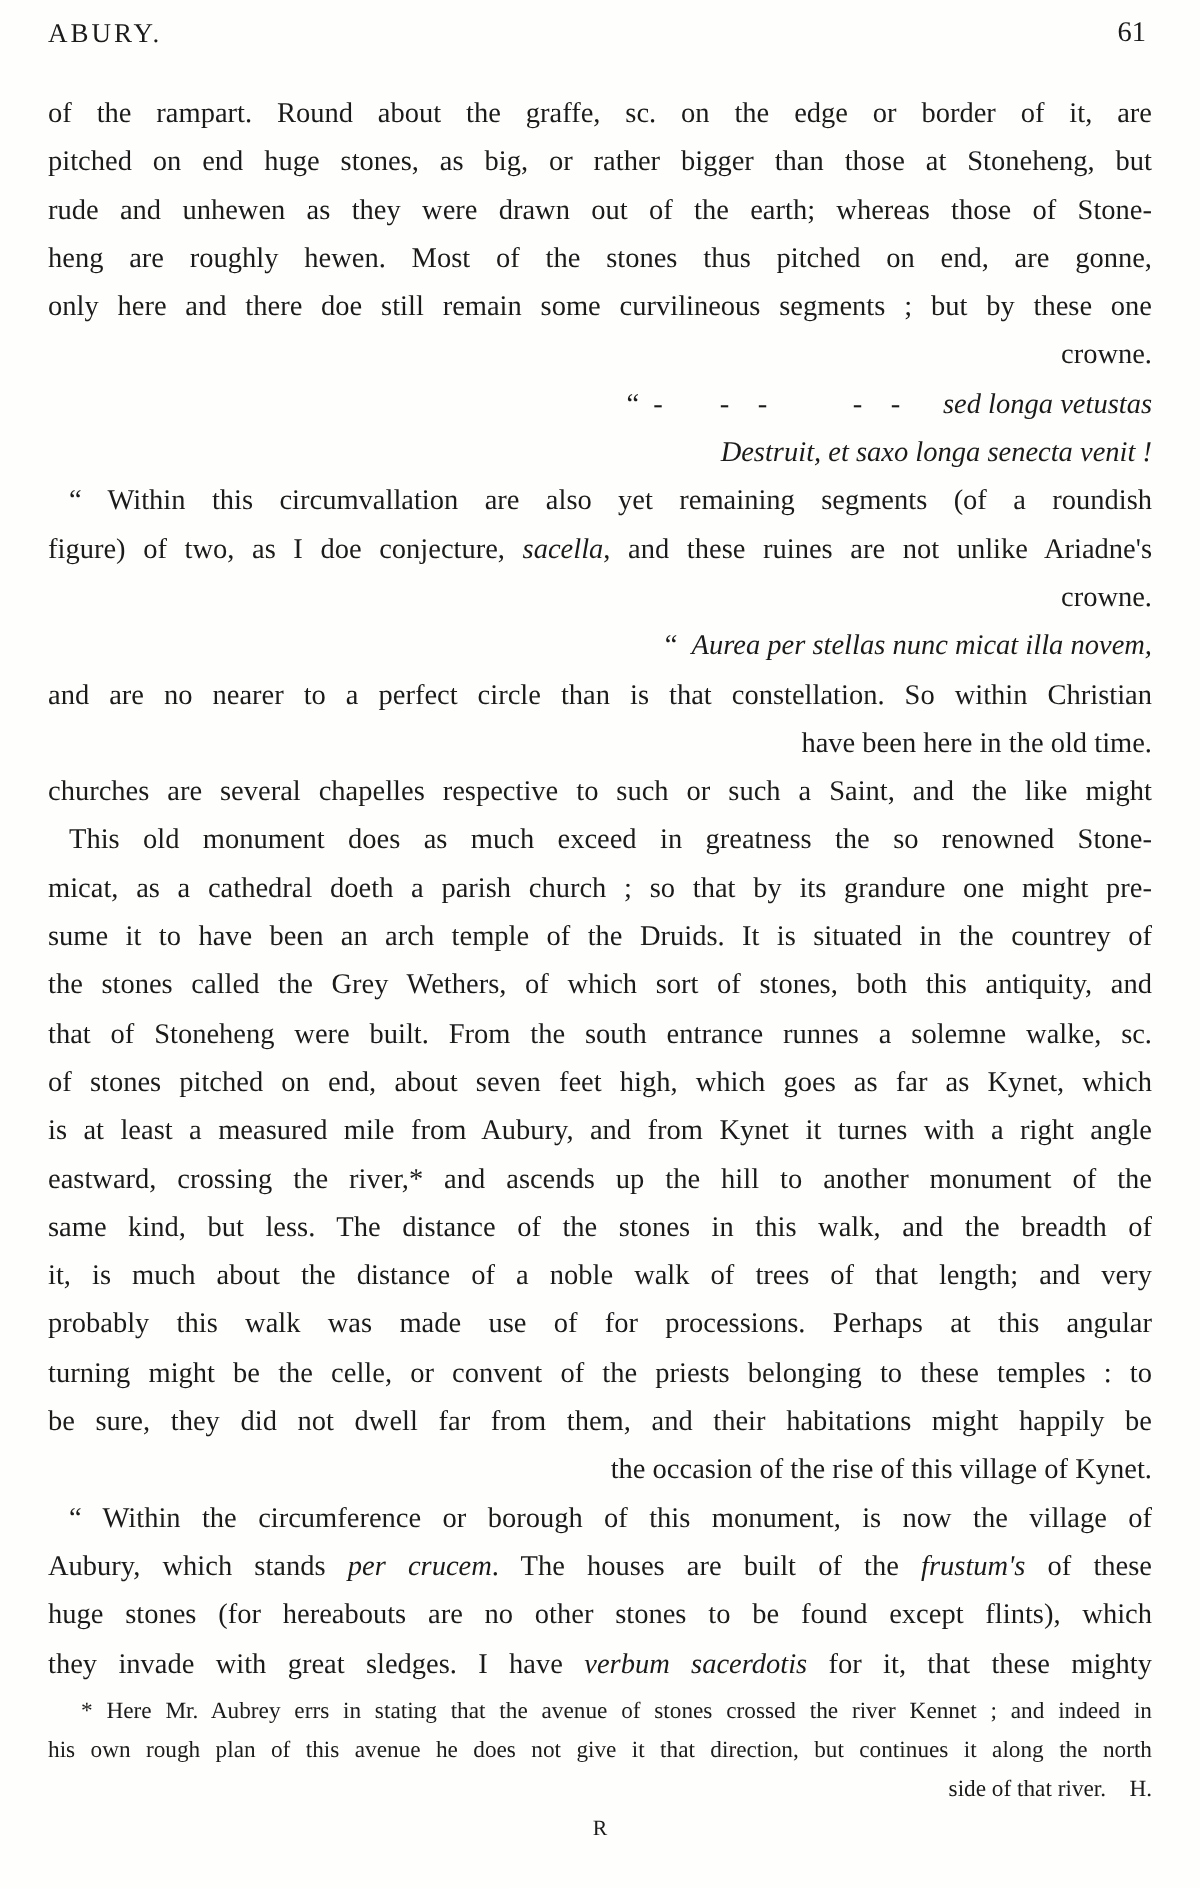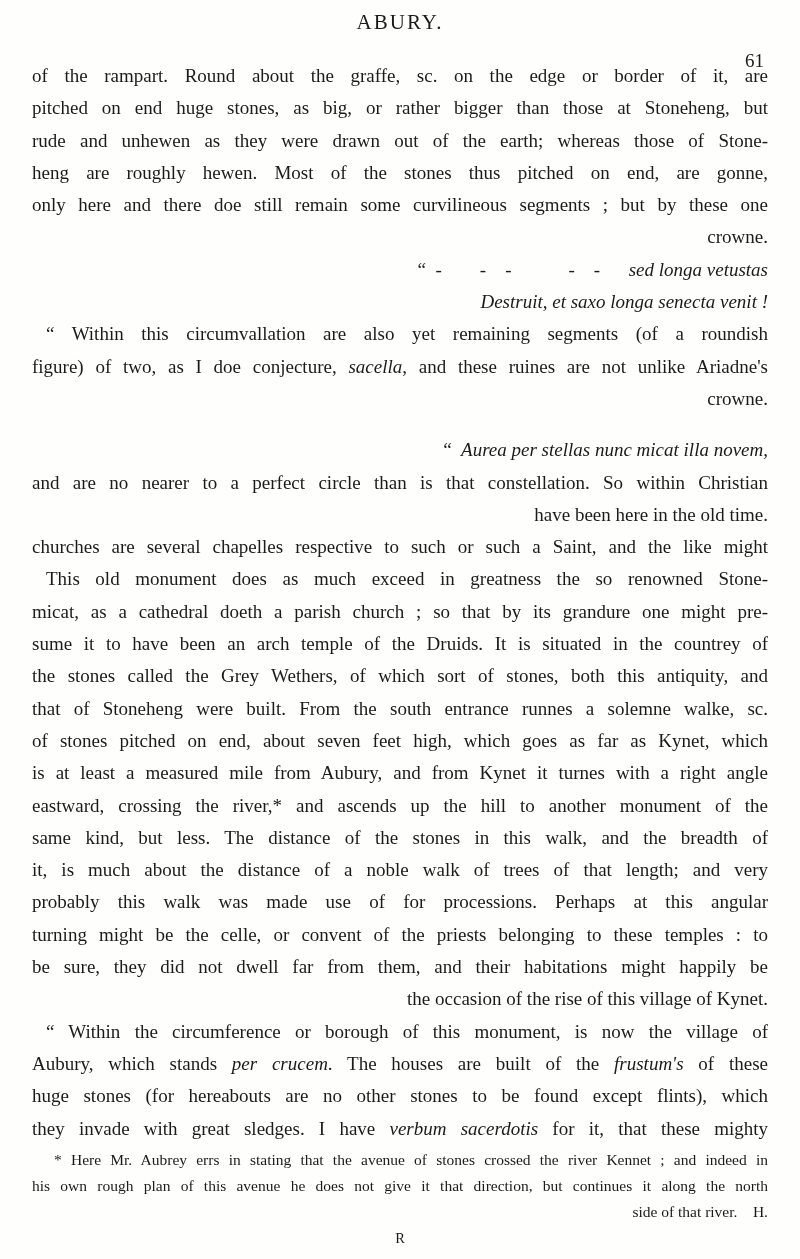--- a/index.html
+++ b/index.html
@@ -15,33 +15,31 @@
     box-sizing: border-box;
     padding: 0 32px;
     overflow: hidden;
   }
   .header {
     position: relative;
     margin-top: 10px;
     height: 24px;
   }
   .title {
-    text-align: center;
-    font-size: 21px;
+    font-size: 18px;
     letter-spacing: 2px;
     line-height: 24px;
     font-family: Liberation Serif, serif;
   }
   .pagenum {
     position: absolute;
     right: 4px;
     top: 0;
     font-size: 19px;
     line-height: 24px;
-    margin-top: 39px;
   }
   .body-text { margin-top: 26px; }
   .line {
     height: 32.3px;
     line-height: 32.3px;
     font-size: 19px;
     white-space: normal;
     overflow: hidden;
   }
   .just {
@@ -82,21 +80,21 @@
       <div class="line just"><span>pitched on end huge stones, as big, or rather bigger than those at Stoneheng, but</span></div>
       <div class="line just"><span>rude and unhewen as they were drawn out of the earth; whereas those of Stone-</span></div>
       <div class="line just"><span>heng are roughly hewen.  Most of the stones thus pitched on end, are gonne,</span></div>
       <div class="line just"><span>only here and there doe still remain some curvilineous segments ; but by these one</span></div>
       <div class="line last"><span>crowne.</span></div>
       <div class="line quote last" style="padding-left: 113px;"><span>“ -  -  -   -  -  </span><span class="it">sed longa vetustas</span></div>
       <div class="line quote last" style="padding-left: 146px;"><span class="it">Destruit, et saxo longa senecta venit !</span></div>
       <div class="line just pindent"><span>“ Within this circumvallation are also yet remaining segments (of a roundish</span></div>
       <div class="line just"><span>figure) of two, as I doe conjecture, </span><span class="it">sacella</span><span>, and these ruines are not unlike Ariadne's</span></div>
       <div class="line last"><span>crowne.</span></div>
-      <div class="line quote last" style="padding-left: 131px; margin-top: 19px;"><span>“ </span><span class="it">Aurea per stellas nunc micat illa novem,</span></div>
+      <div class="line quote last" style="padding-left: 131px;"><span>“ </span><span class="it">Aurea per stellas nunc micat illa novem,</span></div>
       <div class="line just"><span>and are no nearer to a perfect circle than is that constellation.  So within Christian</span></div>
       <div class="line last"><span>have been here in the old time.</span></div>
       <div class="line just"><span>churches are several chapelles respective to such or such a Saint, and the like might</span></div>
       <div class="line just pindent"><span>This old monument does as much exceed in greatness the so renowned Stone-</span></div>
       <div class="line just"><span>micat, as a cathedral doeth a parish church ; so that by its grandure one might pre-</span></div>
       <div class="line just"><span>sume it to have been an arch temple of the Druids.  It is situated in the countrey of</span></div>
       <div class="line just"><span>the stones called the Grey Wethers, of which sort of stones, both this antiquity, and</span></div>
       <div class="line just"><span>that of Stoneheng were built.  From the south entrance runnes a solemne walke, sc.</span></div>
       <div class="line just"><span>of stones pitched on end, about seven feet high, which goes as far as Kynet, which</span></div>
       <div class="line just"><span>is at least a measured mile from Aubury, and from Kynet it turnes with a right angle</span></div>

